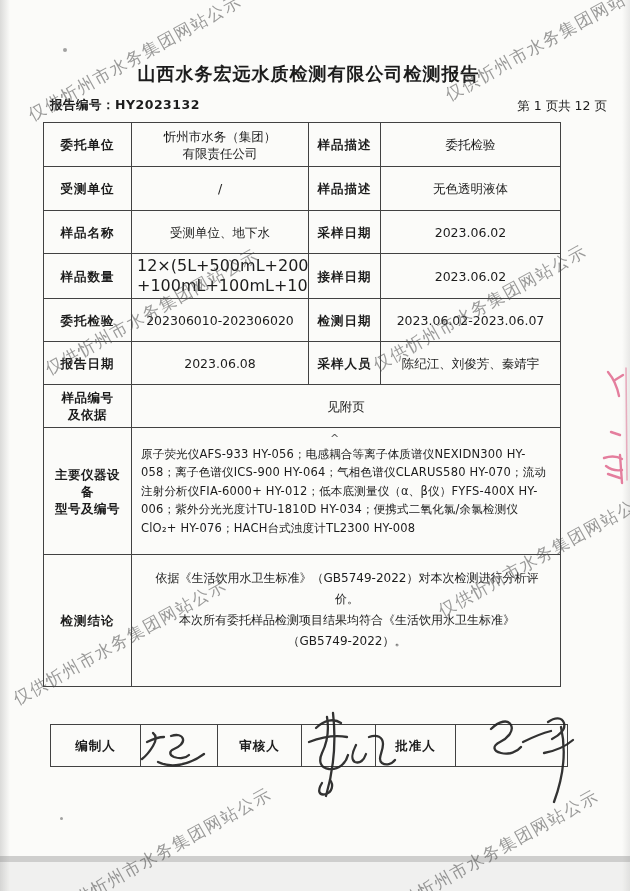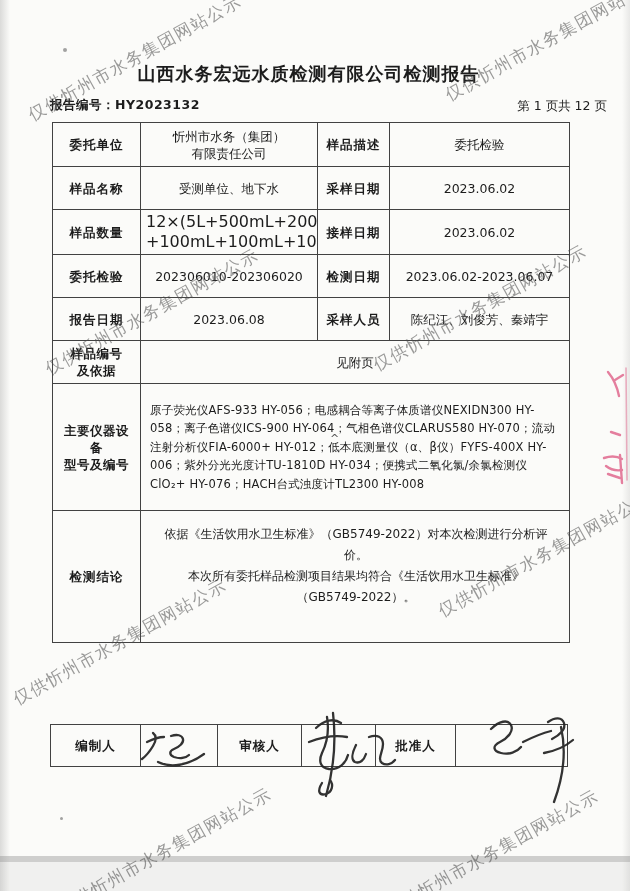--- a/index.html
+++ b/index.html
@@ -30,21 +30,21 @@
     text-align:center;font-size:18px;font-weight:bold;letter-spacing:1px;z-index:3;
   }
   .meta-row{
     position:absolute;left:50px;top:97px;width:557px;height:20px;z-index:3;
     font-size:12.5px;
   }
   .report-no{position:absolute;left:0;top:0;font-weight:bold;letter-spacing:.5px;text-align:right;}
   .page-indicator{position:absolute;right:0;top:1px;}
 
   
-  .tbl-wrap{position:absolute;left:52px;top:122px;z-index:3;}
+  .tbl-wrap{position:absolute;left:43px;top:122px;z-index:3;}
   table{border-collapse:collapse;table-layout:fixed;width:517px;}
   td{
     border:1.6px solid #424242;
     text-align:center;vertical-align:middle;
     font-size:12.5px;line-height:17px;
     padding:2px 5px;
     white-space:pre-line;
     overflow:hidden;
   }
   td.lbl{font-weight:bold;letter-spacing:1px;}
@@ -89,20 +89,26 @@
           <col style="width:72px">
           <col style="width:180px">
         </colgroup>
       <tbody>
           <tr style="height:44px">
         <td class="lbl">委托单位</td>
         <td>忻州市水务（集团）
 有限责任公司</td>
         <td class="lbl">样品描述</td>
         <td>委托检验</td>
+      </tr>
+      <tr style="height:44px">
+        <td class="lbl">受测单位</td>
+        <td>/</td>
+        <td class="lbl">样品描述</td>
+        <td>无色透明液体</td>
       </tr>
       <tr style="height:43px">
         <td class="lbl">样品名称</td>
         <td>受测单位、地下水</td>
         <td class="lbl">采样日期</td>
         <td>2023.06.02</td>
       </tr>
       <tr style="height:44px">
         <td class="lbl">样品数量</td>
         <td style="font-size:16px;line-height:20px">12×(5L+500mL+200mL

